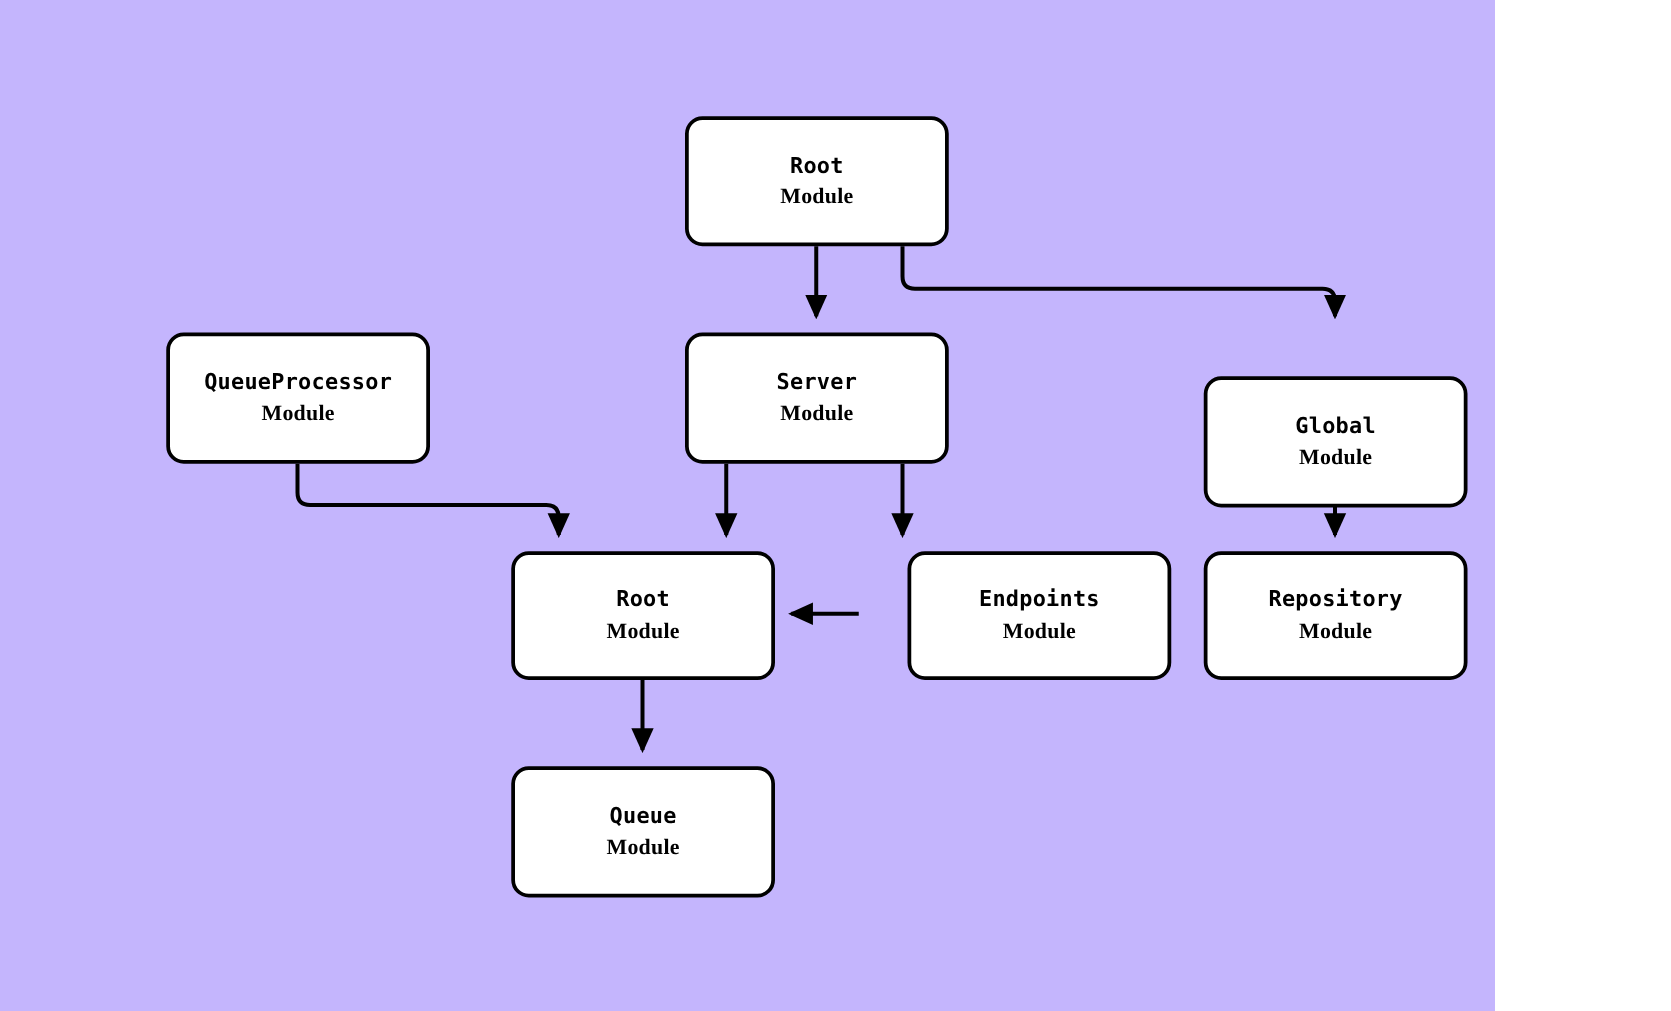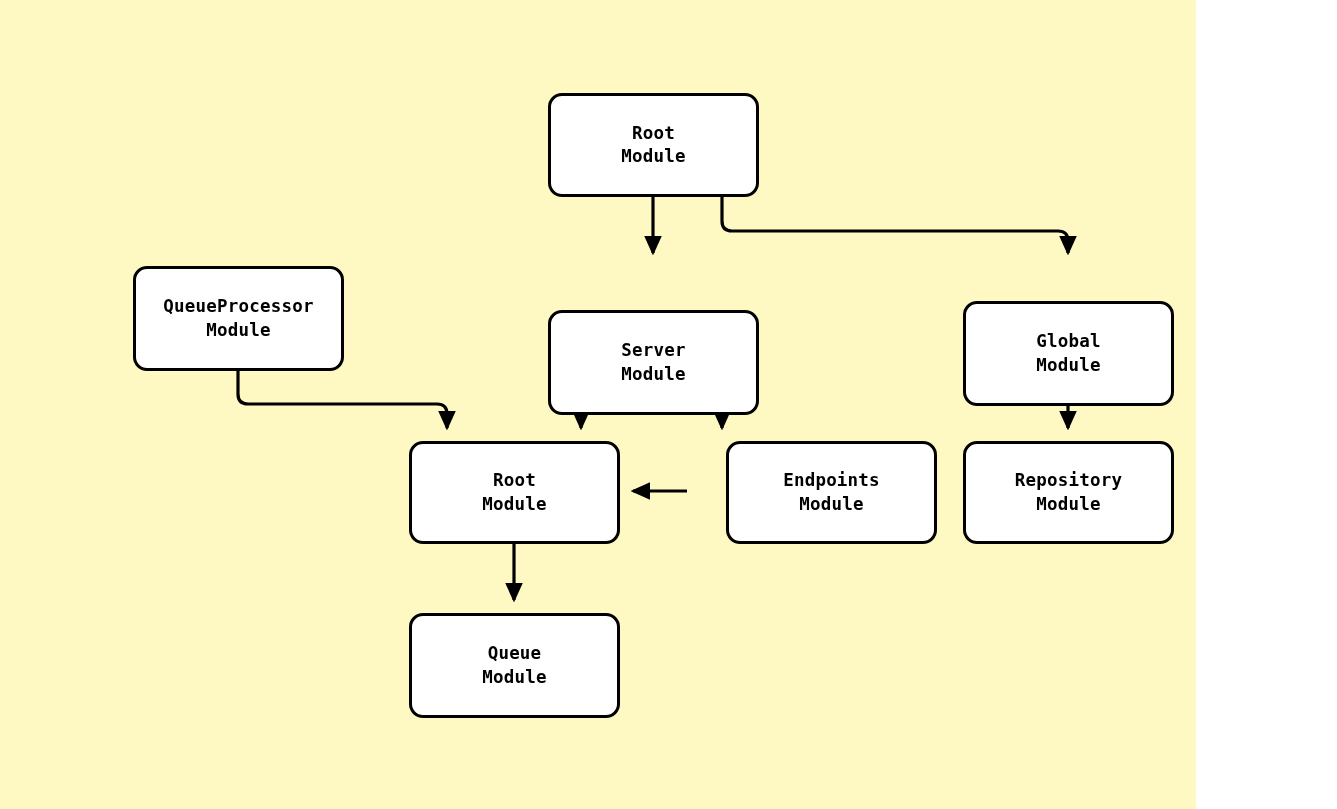--- a/index.html
+++ b/index.html
@@ -4,21 +4,21 @@
 <style>
   html, body {
     margin: 0;
     padding: 0;
     background: #ffffff;
   }
   #canvas {
     position: relative;
     width: 1196px;
     height: 809px;
-    background: #fef9c3;
+    background: #c4b5fd;
     overflow: hidden;
   }
   #edges {
     position: absolute;
     left: 0;
     top: 0;
     width: 1337px;
     height: 809px;
   }
   .node {
@@ -33,21 +33,21 @@
     justify-content: center;
     font-family: "DejaVu Sans Mono", "Liberation Mono", monospace;
     font-size: 17.5px;
     font-weight: 700;
     line-height: 1.32;
     color: #000000;
     letter-spacing: 0.2px;
     text-align: center;
     z-index: 2;
   }
-  .node .line2 { display: block; }
+  .node .line2 { display: block; font-family: Liberation Serif, serif; }
 </style>
 </head>
 <body>
 
 <div id="canvas">
 
   <svg id="edges" viewBox="0 0 1337 809" xmlns="http://www.w3.org/2000/svg">
     <defs>
       <marker id="arrow" viewBox="0 0 12 12" refX="10.5" refY="6" markerWidth="6.2" markerHeight="6.2" orient="auto-start-reverse">
         <path d="M 0 0.6 L 12 6 L 0 11.4 z" fill="#000000"></path>
@@ -77,21 +77,21 @@
   <div class="node" style="left: 548px; top: 93px; width: 211px; height: 104px;">
     <span>Root</span>
     <span class="line2">Module</span>
   </div>
 
   <div class="node" style="left: 133px; top: 266px; width: 211px; height: 105px;">
     <span>QueueProcessor</span>
     <span class="line2">Module</span>
   </div>
 
-  <div class="node" style="left: 548px; top: 266px; width: 211px; height: 105px; margin-top: 44px;">
+  <div class="node" style="left: 548px; top: 266px; width: 211px; height: 105px;">
     <span>Server</span>
     <span class="line2">Module</span>
   </div>
 
   <div class="node" style="left: 963px; top: 266px; width: 211px; height: 105px; margin-top: 35px;">
     <span>Global</span>
     <span class="line2">Module</span>
   </div>
 
   <div class="node" style="left: 409px; top: 441px; width: 211px; height: 103px;">

